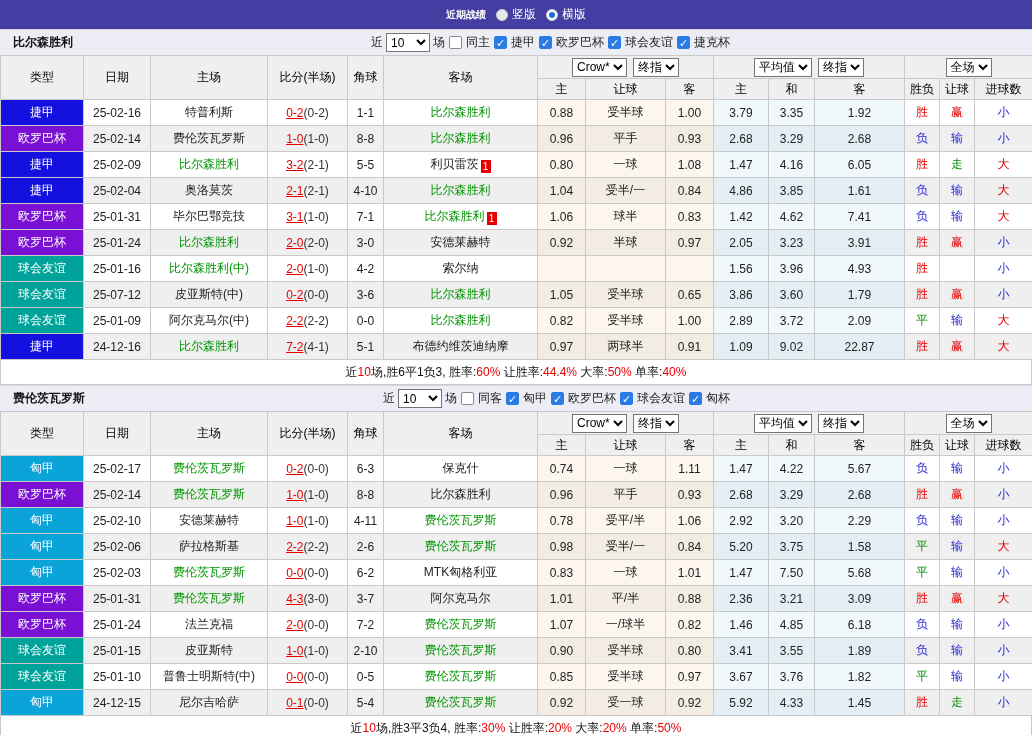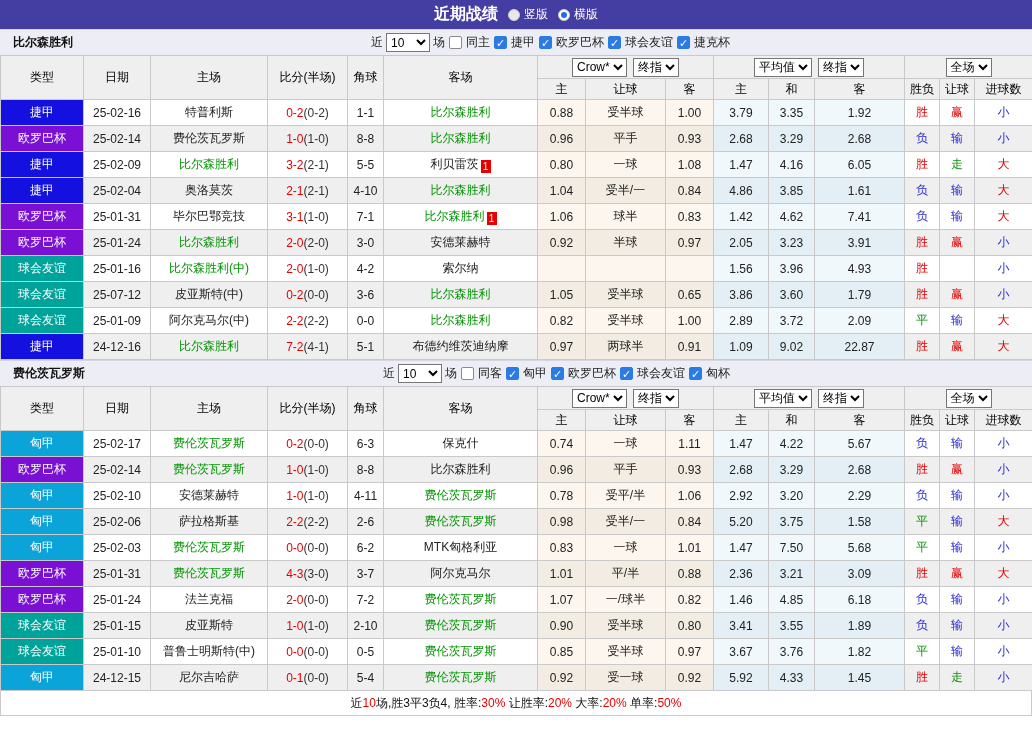--- a/index.html
+++ b/index.html
@@ -7,21 +7,21 @@
   body {
     width:1032px; background:#fff; color:#222;
     font-family:"Liberation Sans","DejaVu Sans",sans-serif;
     font-size:12px;
   }
   
   .titlebar{
     height:29px; background:#443ea2; color:#fff;
     display:flex; align-items:center; justify-content:center; gap:10px;
   }
-  .titlebar .title{ font-weight:bold; font-size:16px; }
+  .titlebar .title{ font-weight:bold; font-size:10px; }
   .radio-item{ display:inline-flex; align-items:center; gap:4px; cursor:pointer; }
   .radio{
     width:12px; height:12px; border-radius:50%;
     background:#e9e9e9; display:inline-block; position:relative; border:1px solid #cfcfcf;
   }
   .radio.checked{ background:#fff; }
   .radio.checked::after{
     content:""; position:absolute; left:2px; top:2px; right:2px; bottom:2px;
     border-radius:50%; background:#1f6fe0;
   }
@@ -57,21 +57,21 @@
   thead select{ font-size:12px; height:19px; border:1px solid #767676; background:#fff; margin:0 3px; }
   tbody td{ height:26px; }
   td.type{ color:#fff; }
   tr.even td{ background:#efefef; }
   tr.odd  td{ background:#ffffff; }
   tr.odd  td.odds{ background:#fcf6ee; }
   tr.even td.odds{ background:#f3ece2; }
   tr.odd  td.avg{ background:#f0f8fc; }
   tr.even td.avg{ background:#e4eef5; }
   .green{ color:#009400; }
-  .ft{ color:#e60000; }
+  .ft{ color:#e60000;text-decoration:underline; }
   .ht{ color:#333; }
   .redcard{
     display:inline-block; width:10px; height:13px; background:#e60000; color:#fff;
     font-size:10px; line-height:13px; text-align:center; margin-left:2px; vertical-align:-2px;
   }
   .team-link{ cursor:pointer; }
   
   .summary{
     height:25px; line-height:24px; text-align:center;
     border:1px solid #c9c9c9; border-top:none; background:#fff; color:#111;
@@ -321,20 +321,21 @@
               <td class="odds">0.91</td>
               <td class="avg">1.09</td>
               <td class="avg">9.02</td>
               <td class="avg">22.87</td>
               <td class="res" style="color: rgb(224, 0, 0);">胜</td>
               <td class="res" style="color: rgb(224, 0, 0);">赢</td>
               <td class="res" style="color: rgb(224, 0, 0);">大</td>
             </tr>
           </tbody>
         </table>
+        <div class="summary"><span class="">近</span><span class="red">10</span><span class="">场,胜6平1负3, 胜率:</span><span class="red">60%</span><span class=""> 让胜率:</span><span class="red">44.4%</span><span class=""> 大率:</span><span class="red">50%</span><span class=""> 单率:</span><span class="red">40%</span></div>
       </div>
       <div class="section">
         <div class="section-header">
           <span class="team-name">费伦茨瓦罗斯</span>
           <span class="filters">
             <span>近</span>
             <select><option>10</option></select>
             <span>场</span>
             <span class="cb"></span>
             <span>同客</span>

